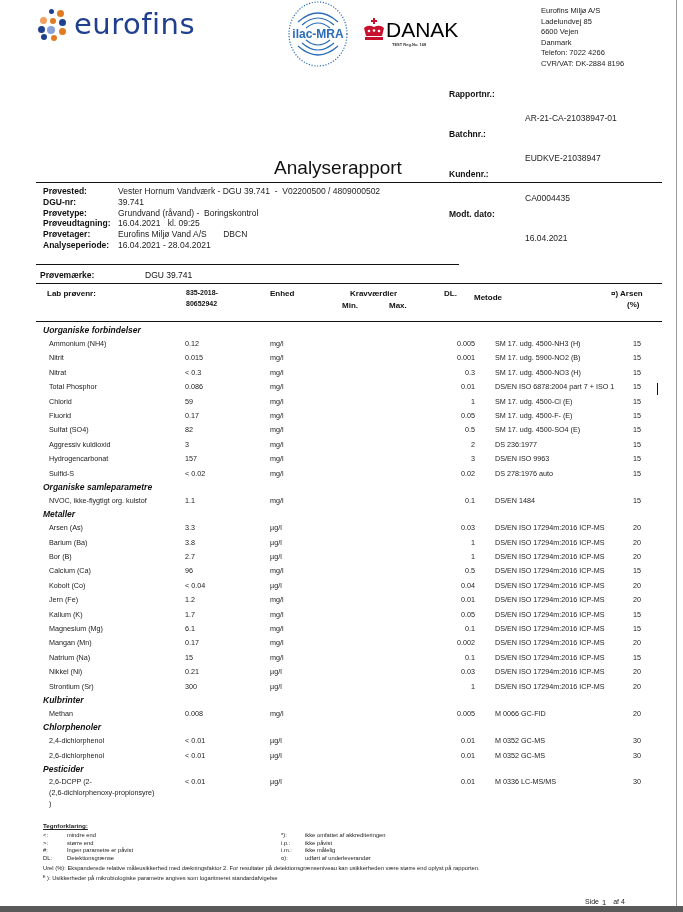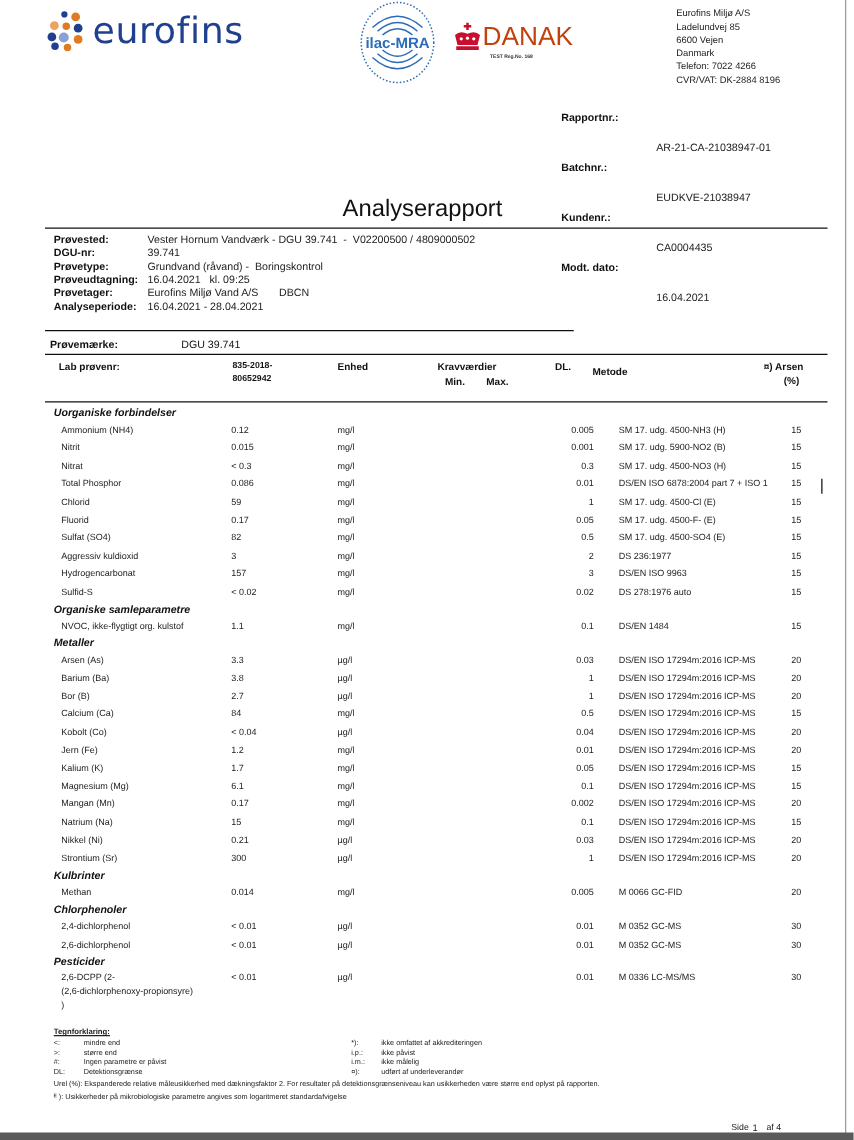--- a/index.html
+++ b/index.html
@@ -13,21 +13,21 @@
   .bottom-border { position: absolute; left: 0; top: 906px; width: 683px; height: 6px; background: #5a5a5a; }
 
   
   .logo-eurofins { position: absolute; left: 36px; top: 6px; height: 36px; display: flex; align-items: center; }
   .logo-dots { position: relative; width: 34px; height: 34px; margin-right: 4px; }
   .logo-dots span { position: absolute; width: 7px; height: 7px; border-radius: 50%; }
   .logo-word { font-family: "DejaVu Sans", sans-serif; font-size: 29px; color: #1f3f8f; letter-spacing: 0.5px; line-height: 1; }
 
   .logo-ilac { position: absolute; left: 286px; top: 0px; width: 64px; height: 68px; }
   .logo-danak { position: absolute; left: 360px; top: 16px; width: 100px; height: 36px; }
-  .danak-word { position: absolute; left: 26px; top: 2px; font-size: 21px; color: #c2410c; letter-spacing: 0px; }
+  .danak-word { position: absolute; left: 26px; top: 2px; font-size: 21px; color: #000000; letter-spacing: 0px; }
   .danak-reg { position: absolute; left: 32px; top: 26px; font-size: 4px; font-weight: bold; color: #333; white-space: nowrap; }
 
   .lab-address { position: absolute; left: 541px; top: 6px; font-size: 7.5px; line-height: 10.5px; color: #222; }
 
   .client { position: absolute; left: 79px; top: 90px; font-size: 9px; font-weight: bold; line-height: 13.5px; color: #111; }
   .refs { position: absolute; left: 449px; top: 86px; font-size: 8.5px; line-height: 16px; }
   .refs .row { display: flex; }
   .refs .k { width: 76px; font-weight: bold; }
   .refs .v { color: #222; margin-top: 24px; }
 
@@ -190,21 +190,21 @@
   </div>
   <div class="hr" style="left:36px;top:283px;width:626px;border-top-width:1px;"></div>
 
   <div class="colhead" style="left:47px;top:288px;">Lab prøvenr:</div>
   <div class="colhead small" style="left:186px;top:287px;">
     <div>835-2018-</div>
     <div>80652942</div>
   </div>
   <div class="colhead" style="left:270px;top:288px;">Enhed</div>
   <div class="colhead" style="left:350px;top:288px;">Kravværdier</div>
-  <div class="colhead" style="left:356px;top:300px;">Min.</div>
+  <div class="colhead" style="left:342px;top:300px;">Min.</div>
   <div class="colhead" style="left:389px;top:300px;">Max.</div>
   <div class="colhead" style="left:444px;top:288px;">DL.</div>
   <div class="colhead" style="left:474px;top:292px;">Metode</div>
   <div class="colhead" style="left:611px;top:288px;">¤)  Arsen</div>
   <div class="colhead" style="left:627px;top:299px;">(%)</div>
 
   <div class="hr" style="left:36px;top:321px;width:626px;border-top-width:1px;"></div>
 
   <div class="results" id="results">
       <div class="group-title">Uorganiske forbindelser</div>
@@ -317,21 +317,21 @@
       <div class="rrow">
         <span class="c-name">Bor (B)</span>
         <span class="c-val">2.7</span>
         <span class="c-unit">µg/l</span>
         <span class="c-dl">1</span>
         <span class="c-met">DS/EN ISO 17294m:2016 ICP-MS</span>
         <span class="c-urel">20</span>
       </div>
       <div class="rrow">
         <span class="c-name">Calcium (Ca)</span>
-        <span class="c-val">84</span>
+        <span class="c-val">96</span>
         <span class="c-unit">mg/l</span>
         <span class="c-dl">0.5</span>
         <span class="c-met">DS/EN ISO 17294m:2016 ICP-MS</span>
         <span class="c-urel">15</span>
       </div>
       <div class="rrow">
         <span class="c-name">Kobolt (Co)</span>
         <span class="c-val">&lt; 0.04</span>
         <span class="c-unit">µg/l</span>
         <span class="c-dl">0.04</span>
@@ -390,21 +390,21 @@
         <span class="c-name">Strontium (Sr)</span>
         <span class="c-val">300</span>
         <span class="c-unit">µg/l</span>
         <span class="c-dl">1</span>
         <span class="c-met">DS/EN ISO 17294m:2016 ICP-MS</span>
         <span class="c-urel">20</span>
       </div>
       <div class="group-title">Kulbrinter</div>
       <div class="rrow">
         <span class="c-name">Methan</span>
-        <span class="c-val">0.014</span>
+        <span class="c-val">0.008</span>
         <span class="c-unit">mg/l</span>
         <span class="c-dl">0.005</span>
         <span class="c-met">M 0066 GC-FID</span>
         <span class="c-urel">20</span>
       </div>
       <div class="group-title">Chlorphenoler</div>
       <div class="rrow">
         <span class="c-name">2,4-dichlorphenol</span>
         <span class="c-val">&lt; 0.01</span>
         <span class="c-unit">µg/l</span>

